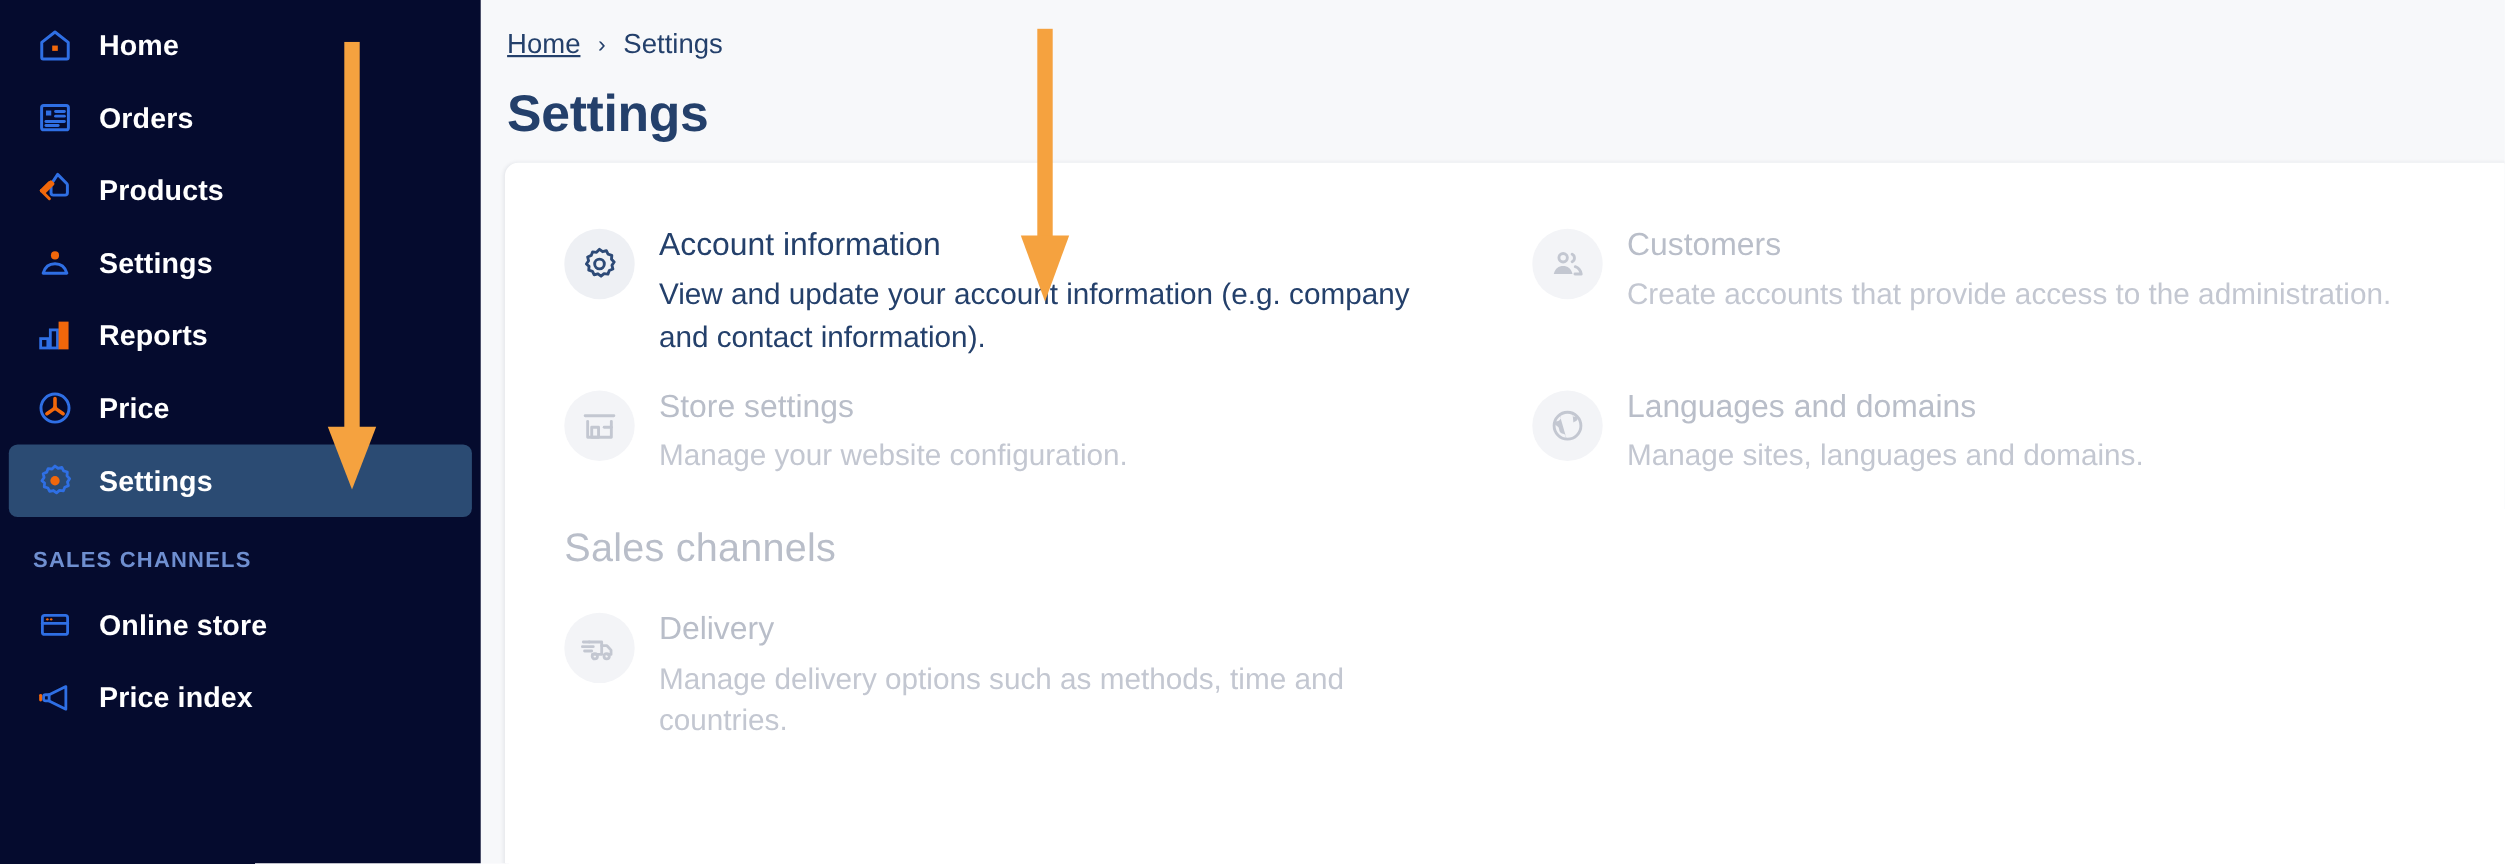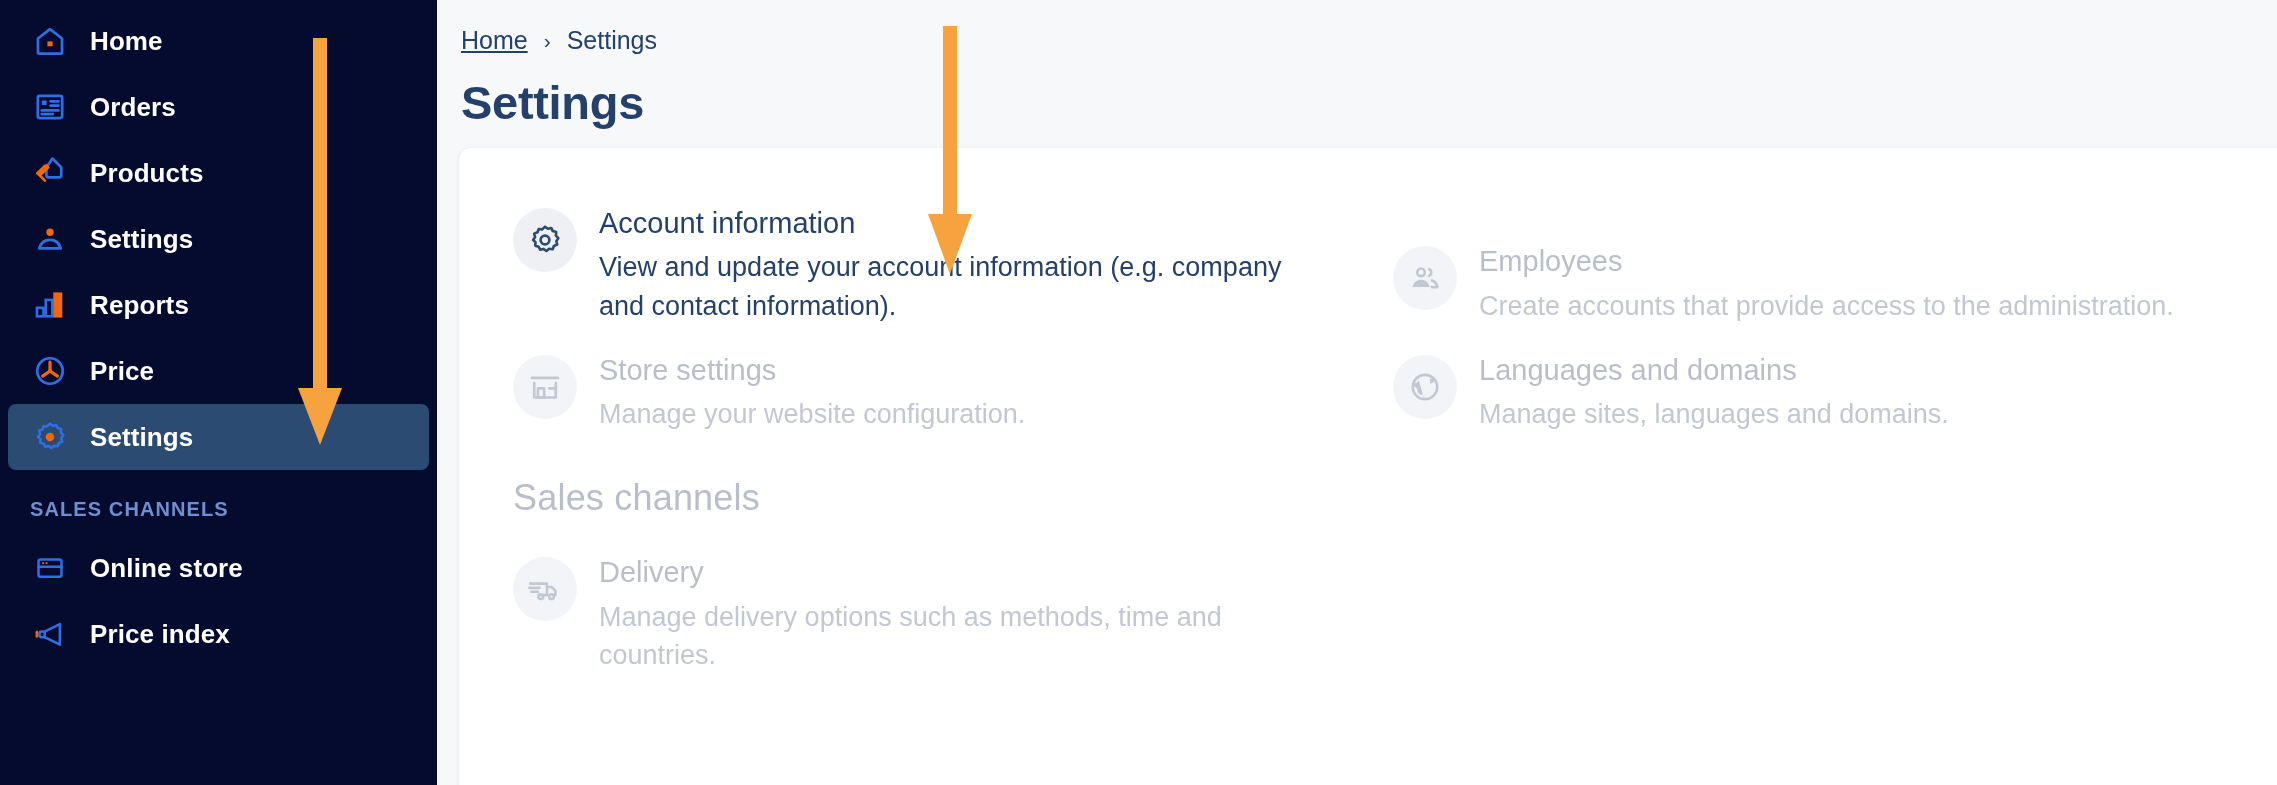--- a/index.html
+++ b/index.html
@@ -121,21 +121,20 @@
     color: #24406b;
     letter-spacing: 0.2px;
     padding-left: 26px;
     margin-bottom: 22px;
   }
   .group-title.muted { color: #b9bec9; }
 
   .grid {
     display: flex;
     flex-wrap: wrap;
-    align-items: flex-end;
   }
 
   .tile {
     display: flex;
     width: 50%;
     padding: 14px 40px 14px 26px;
     cursor: pointer;
   }
 
   .tile-icon {
@@ -317,21 +316,21 @@
       <div class="tile">
         <span class="tile-icon muted">
           <svg width="34" height="34" viewBox="0 0 24 24" fill="none" stroke="#c3c7d1" stroke-width="1.85" stroke-linecap="round" stroke-linejoin="round">
             <circle cx="9.2" cy="8.0" r="2.7"></circle>
             <path d="M3.2 18.4c.8-3.4 3.1-5.1 6.0-5.1s5.2 1.7 6.0 5.1z" fill="#c3c7d1" stroke="none"></path>
             <path d="M15.0 5.7a2.7 2.7 0 0 1 0 4.8"></path>
             <path d="M17.0 13.7c2.0.6 3.3 2.2 3.8 4.7h-4.0"></path>
           </svg>
         </span>
         <span class="tile-body">
-          <div class="tile-title muted">Employees</div>
+          <div class="tile-title muted">Customers</div>
           <div class="tile-desc muted">Create accounts that provide access to the administration.</div>
         </span>
       </div>
 
       <div class="tile">
         <span class="tile-icon muted">
           <svg width="34" height="34" viewBox="0 0 24 24" fill="none" stroke="#c3c7d1" stroke-width="1.85" stroke-linecap="round" stroke-linejoin="round">
             <line x1="2.8" y1="5.6" x2="21.2" y2="5.6"></line>
             <path d="M4.4 9.2V19.4h15.2V9.2"></path>
             <rect x="7.0" y="13.0" width="4.4" height="6.4"></rect>

